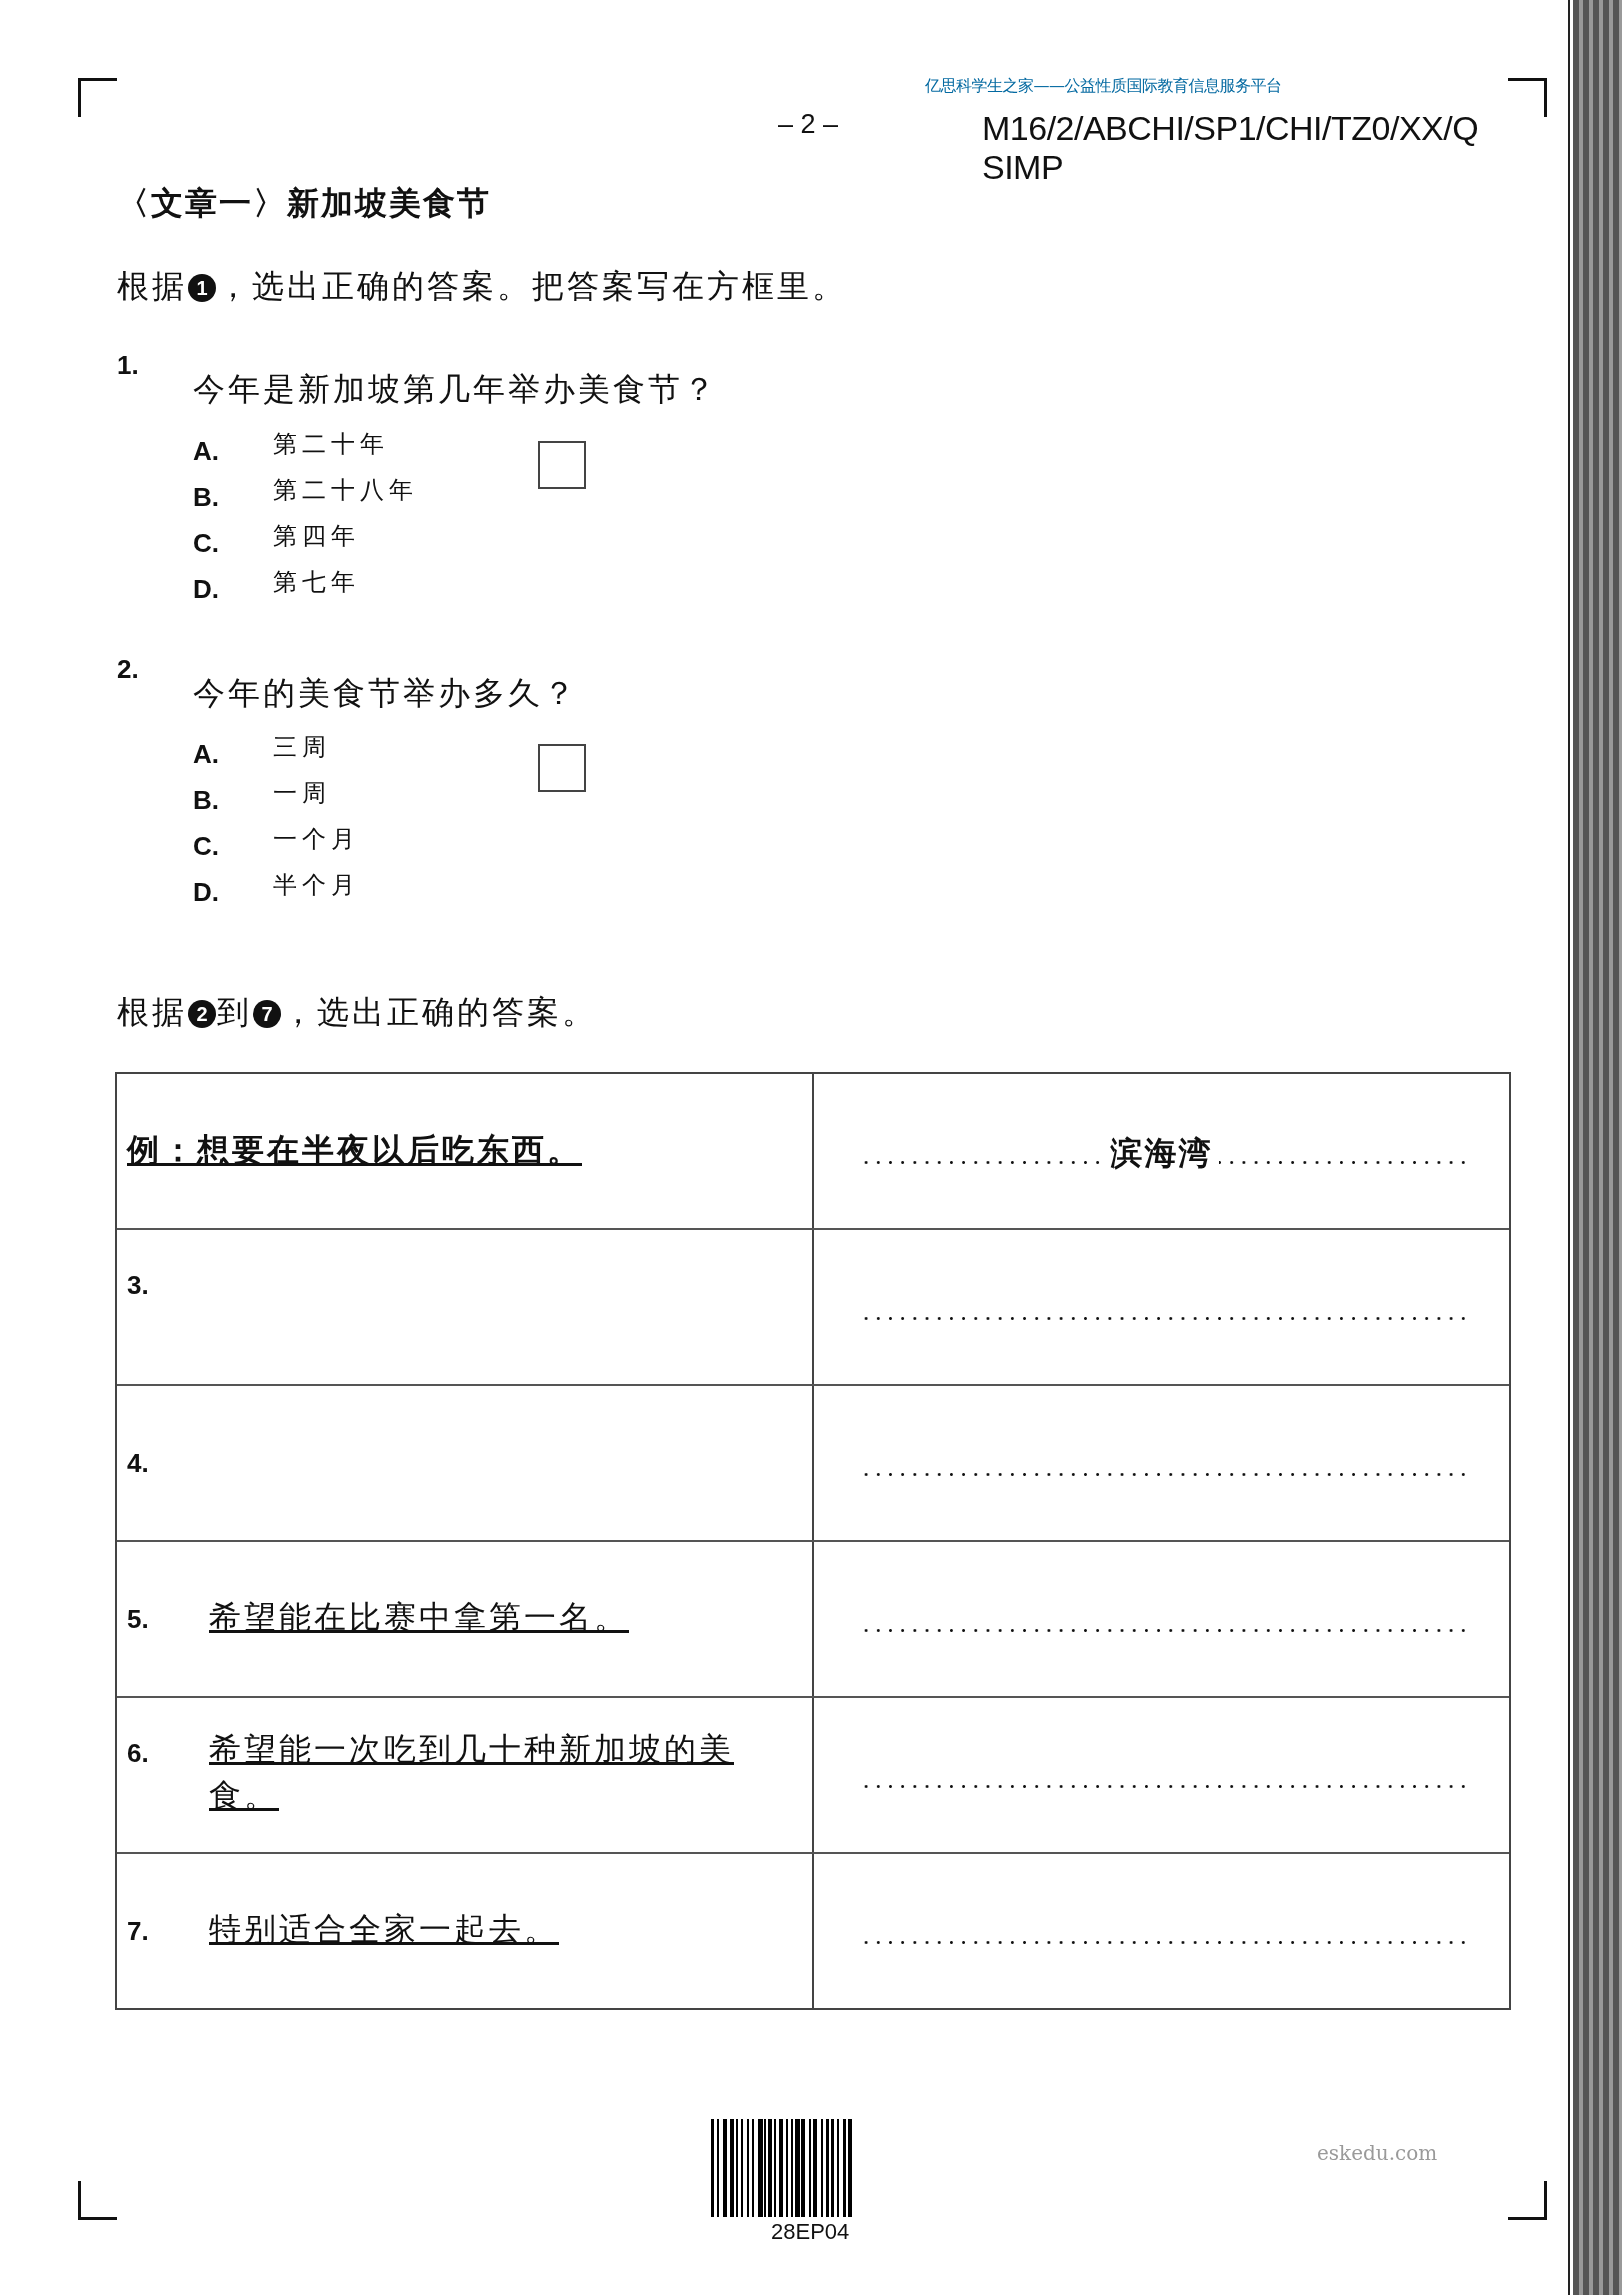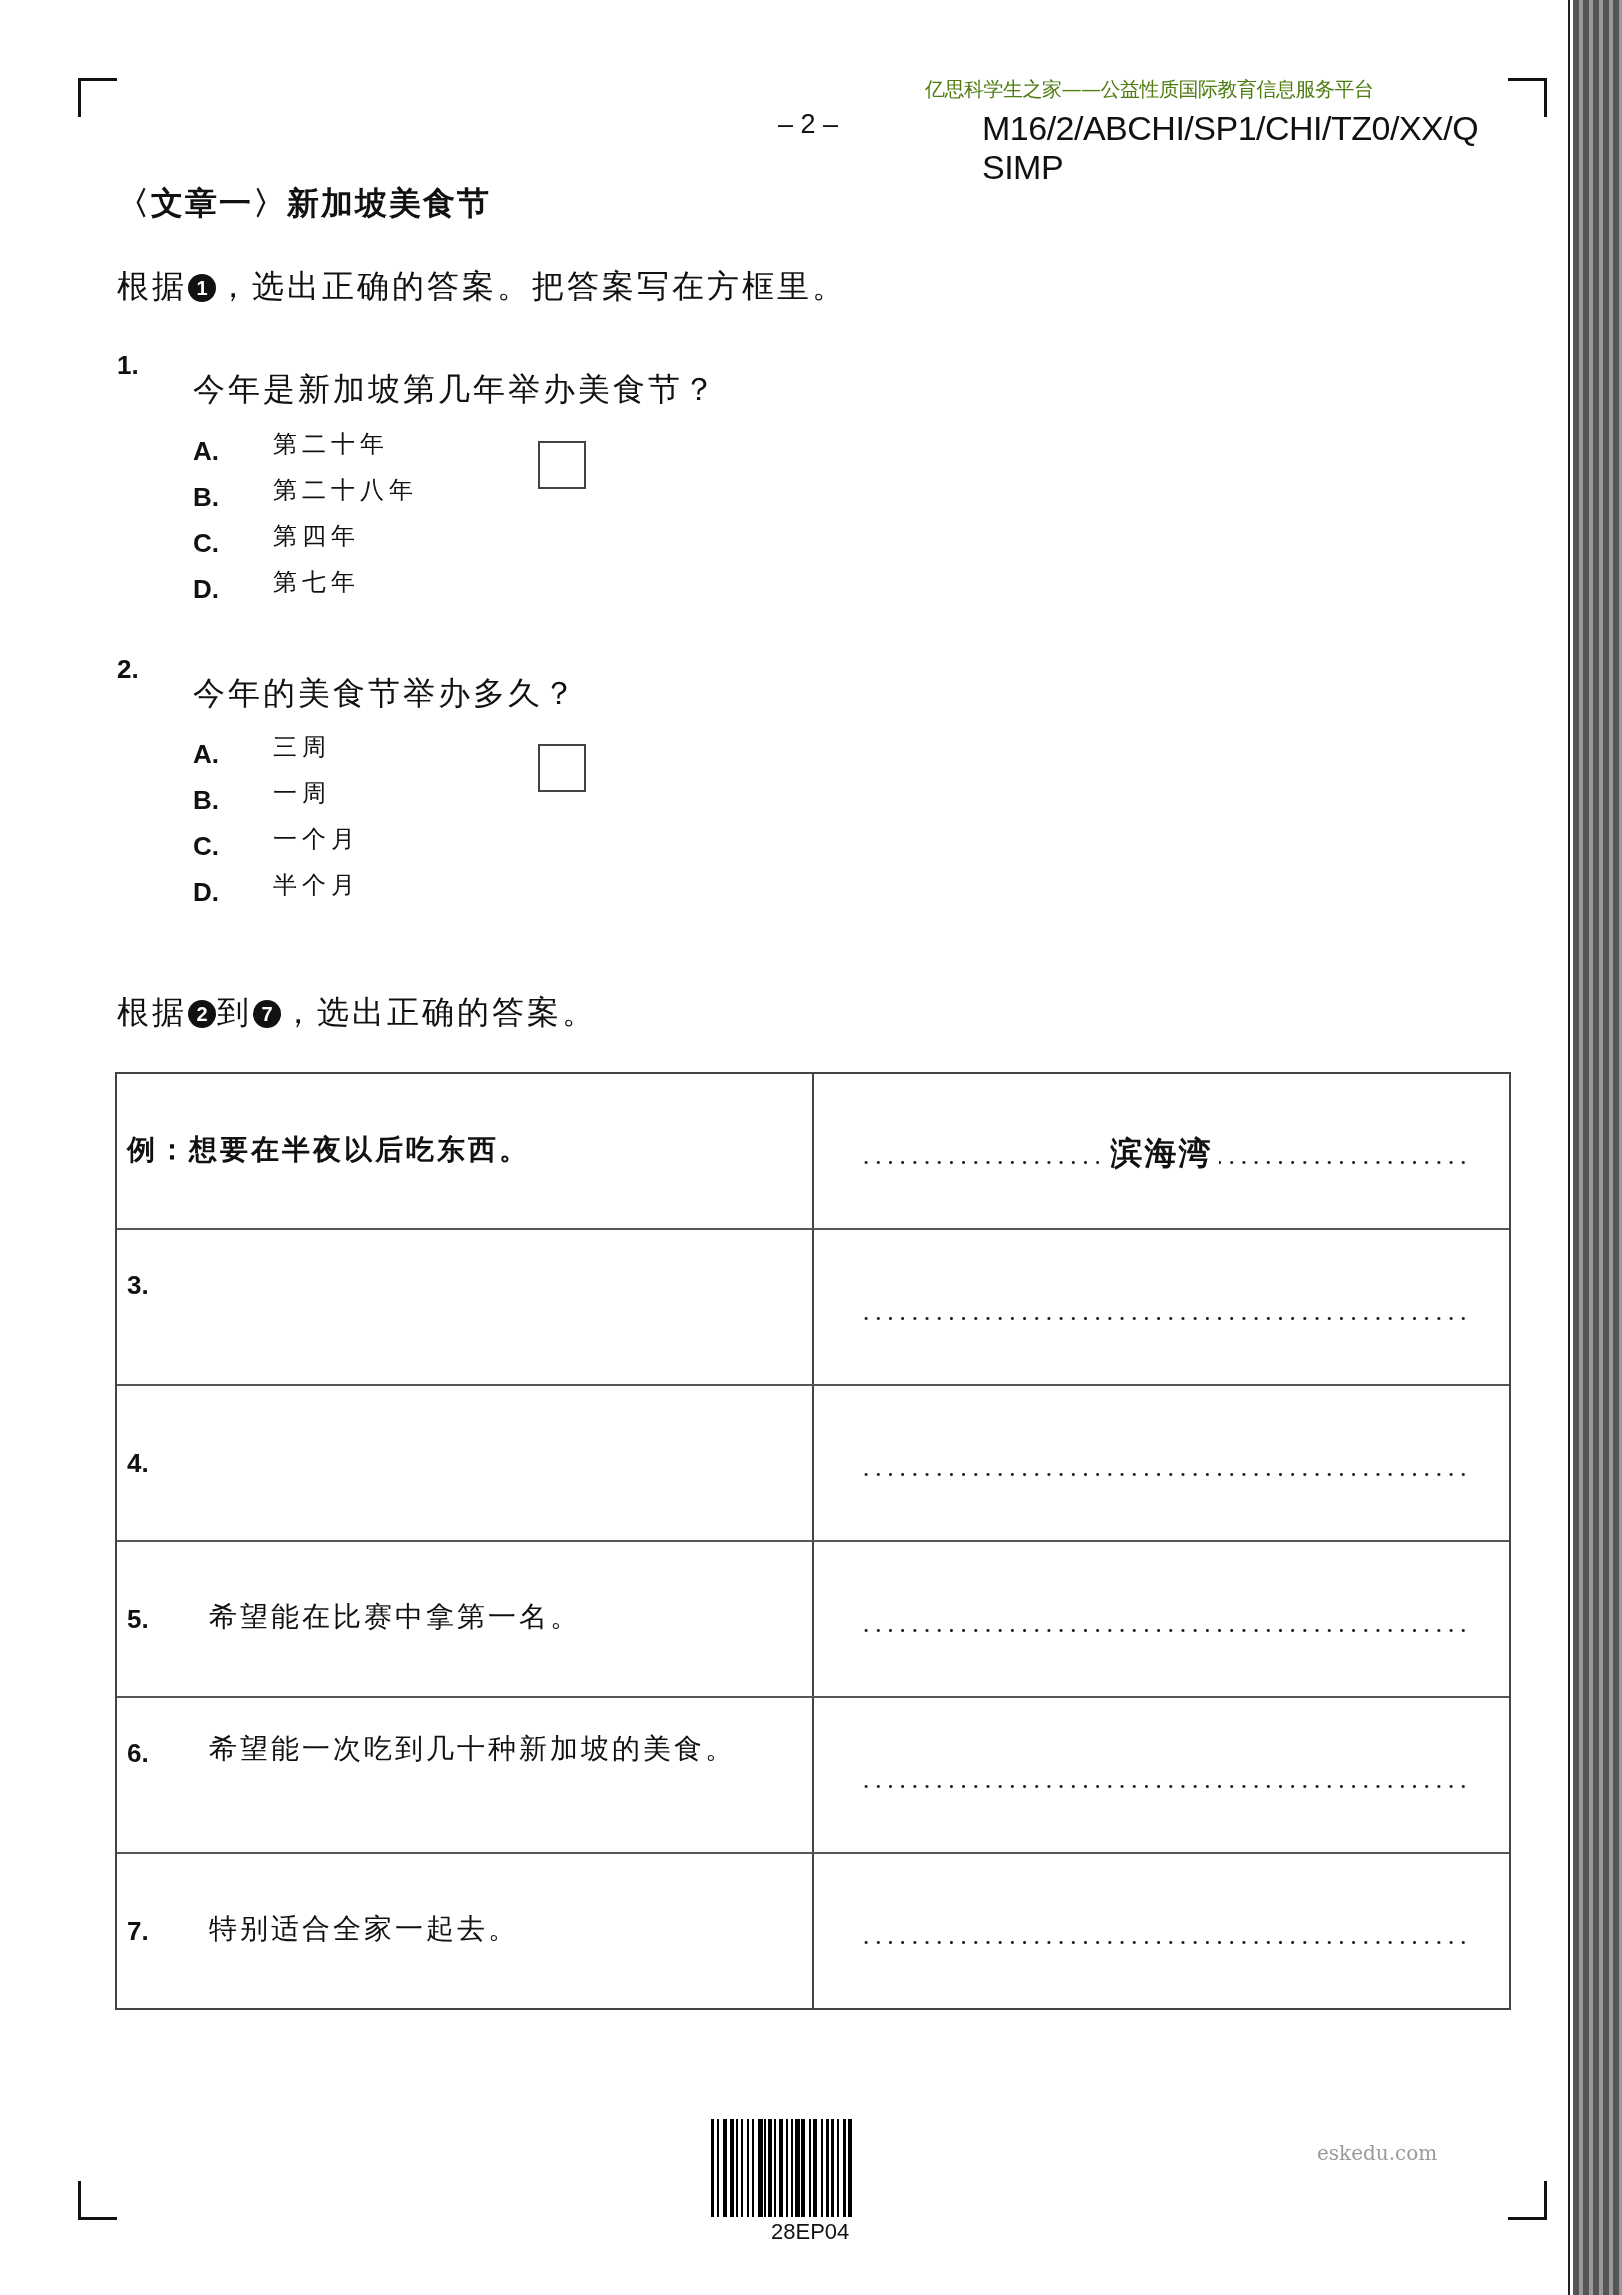--- a/index.html
+++ b/index.html
@@ -24,21 +24,21 @@
     content:""; position:absolute; inset:0;
     background: repeating-linear-gradient(0deg, #fff 0 3px, transparent 3px 5px);
     mix-blend-mode: normal; opacity:0.0;
   }
   .corner { position:absolute; width:36px; height:36px; border-color:#111; border-style:solid; border-width:0; }
   .c-tl { left:78px; top:78px; border-top-width:3px; border-left-width:3px; }
   .c-tr { left:1508px; top:78px; border-top-width:3px; border-right-width:3px; }
   .c-bl { left:78px; top:2181px; border-bottom-width:3px; border-left-width:3px; }
   .c-br { left:1508px; top:2181px; border-bottom-width:3px; border-right-width:3px; }
 
-  .watermark-top { position:absolute; left:925px; top:76px; font-size:20px; color:#4d7c0f; font-family:"DejaVu Serif", serif; letter-spacing:-0.5px; }
+  .watermark-top { position:absolute; left:925px; top:76px; font-size:16px; color:#0369a1; font-family:"DejaVu Serif", serif; letter-spacing:-0.5px; }
   .page-num { position:absolute; left:778px; top:109px; font-size:27px; font-family:"Liberation Sans", sans-serif; }
   .code { position:absolute; left:982px; top:109px; font-size:34px; font-family:"Liberation Sans", sans-serif; letter-spacing:-0.5px; }
 
   .title { position:absolute; left:117px; top:182px; font-size:32px; font-weight:bold; letter-spacing:2px; }
   .instr { position:absolute; left:117px; font-size:32px; letter-spacing:3px; }
   .instr1 { top:265px; }
   .instr2 { top:991px; }
   .circ {
     display:inline-block; width:28px; height:28px; border-radius:50%;
     background:#111; color:#fff; font-family:"Liberation Sans", sans-serif; font-weight:bold;
@@ -61,21 +61,21 @@
   .ansbox { position:absolute; width:44px; height:44px; border:2px solid #444; background:#fff; }
   .ansbox1 { left:538px; top:441px; }
   .ansbox2 { left:538px; top:744px; }
 
   .table { position:absolute; left:115px; top:1072px; width:1392px; border:2px solid #444; border-bottom-width:2px; }
   .row { display:flex; height:154px; border-bottom:2px solid #555; }
   .row:last-child { border-bottom:none; }
   .cell-left { width:695px; border-right:2px solid #444; position:relative; }
   .cell-right { flex:1; position:relative; }
   .row-num { position:absolute; left:10px; font-family:"Liberation Sans", sans-serif; font-weight:bold; font-size:26px; }
-  .row-text { position:absolute; left:92px; width:557px; font-size:28px; letter-spacing:3px; line-height:46px; }
+  .row-text { position:absolute; left:92px; width:557px; font-size:32px; letter-spacing:3px; line-height:46px;text-decoration:underline; }
   .row-example .row-text { left:10px; width:677px; font-weight:bold; }
   .dots {
     position:absolute; left:46px; right:40px; height:3px;
     background-image: radial-gradient(circle, #111 1.2px, transparent 1.6px);
     background-size: 12.2px 3px; background-repeat: repeat-x;
   }
   .example-answer {
     position:absolute; left:0; right:0; text-align:center; font-size:32px; font-weight:bold; letter-spacing:2px;
   }
   .example-answer span { background:#fff; padding:0 6px; }

